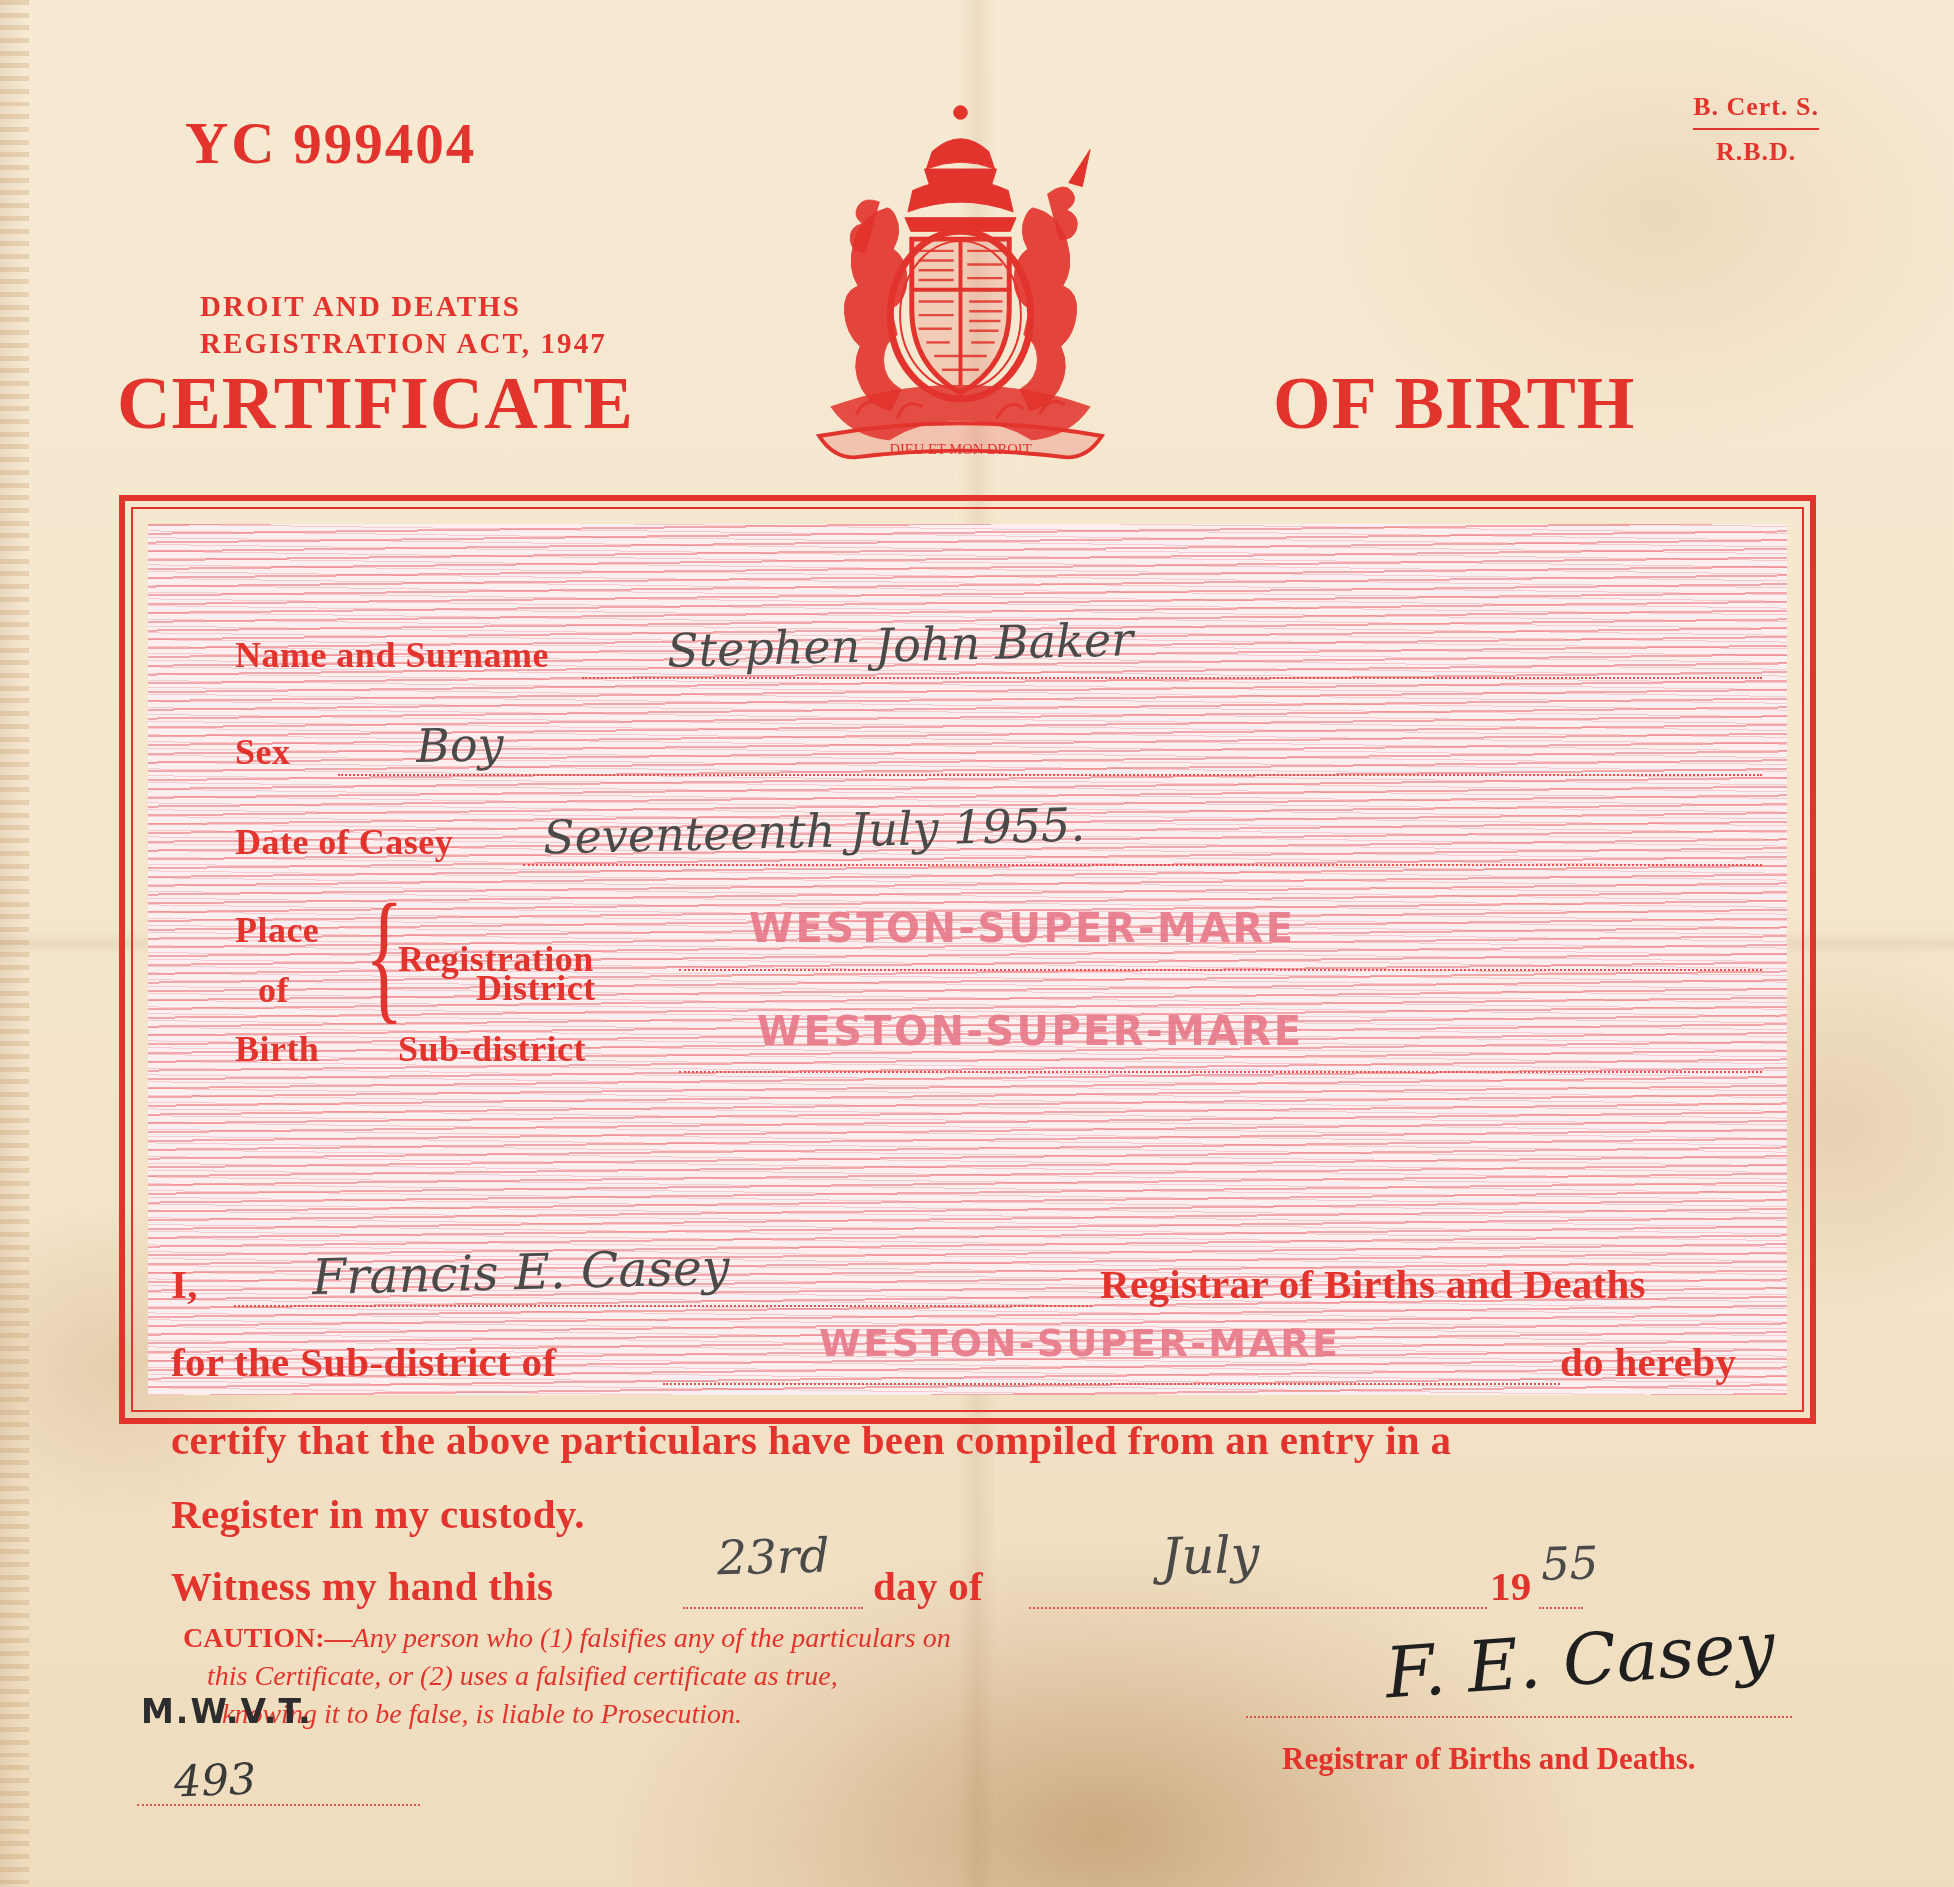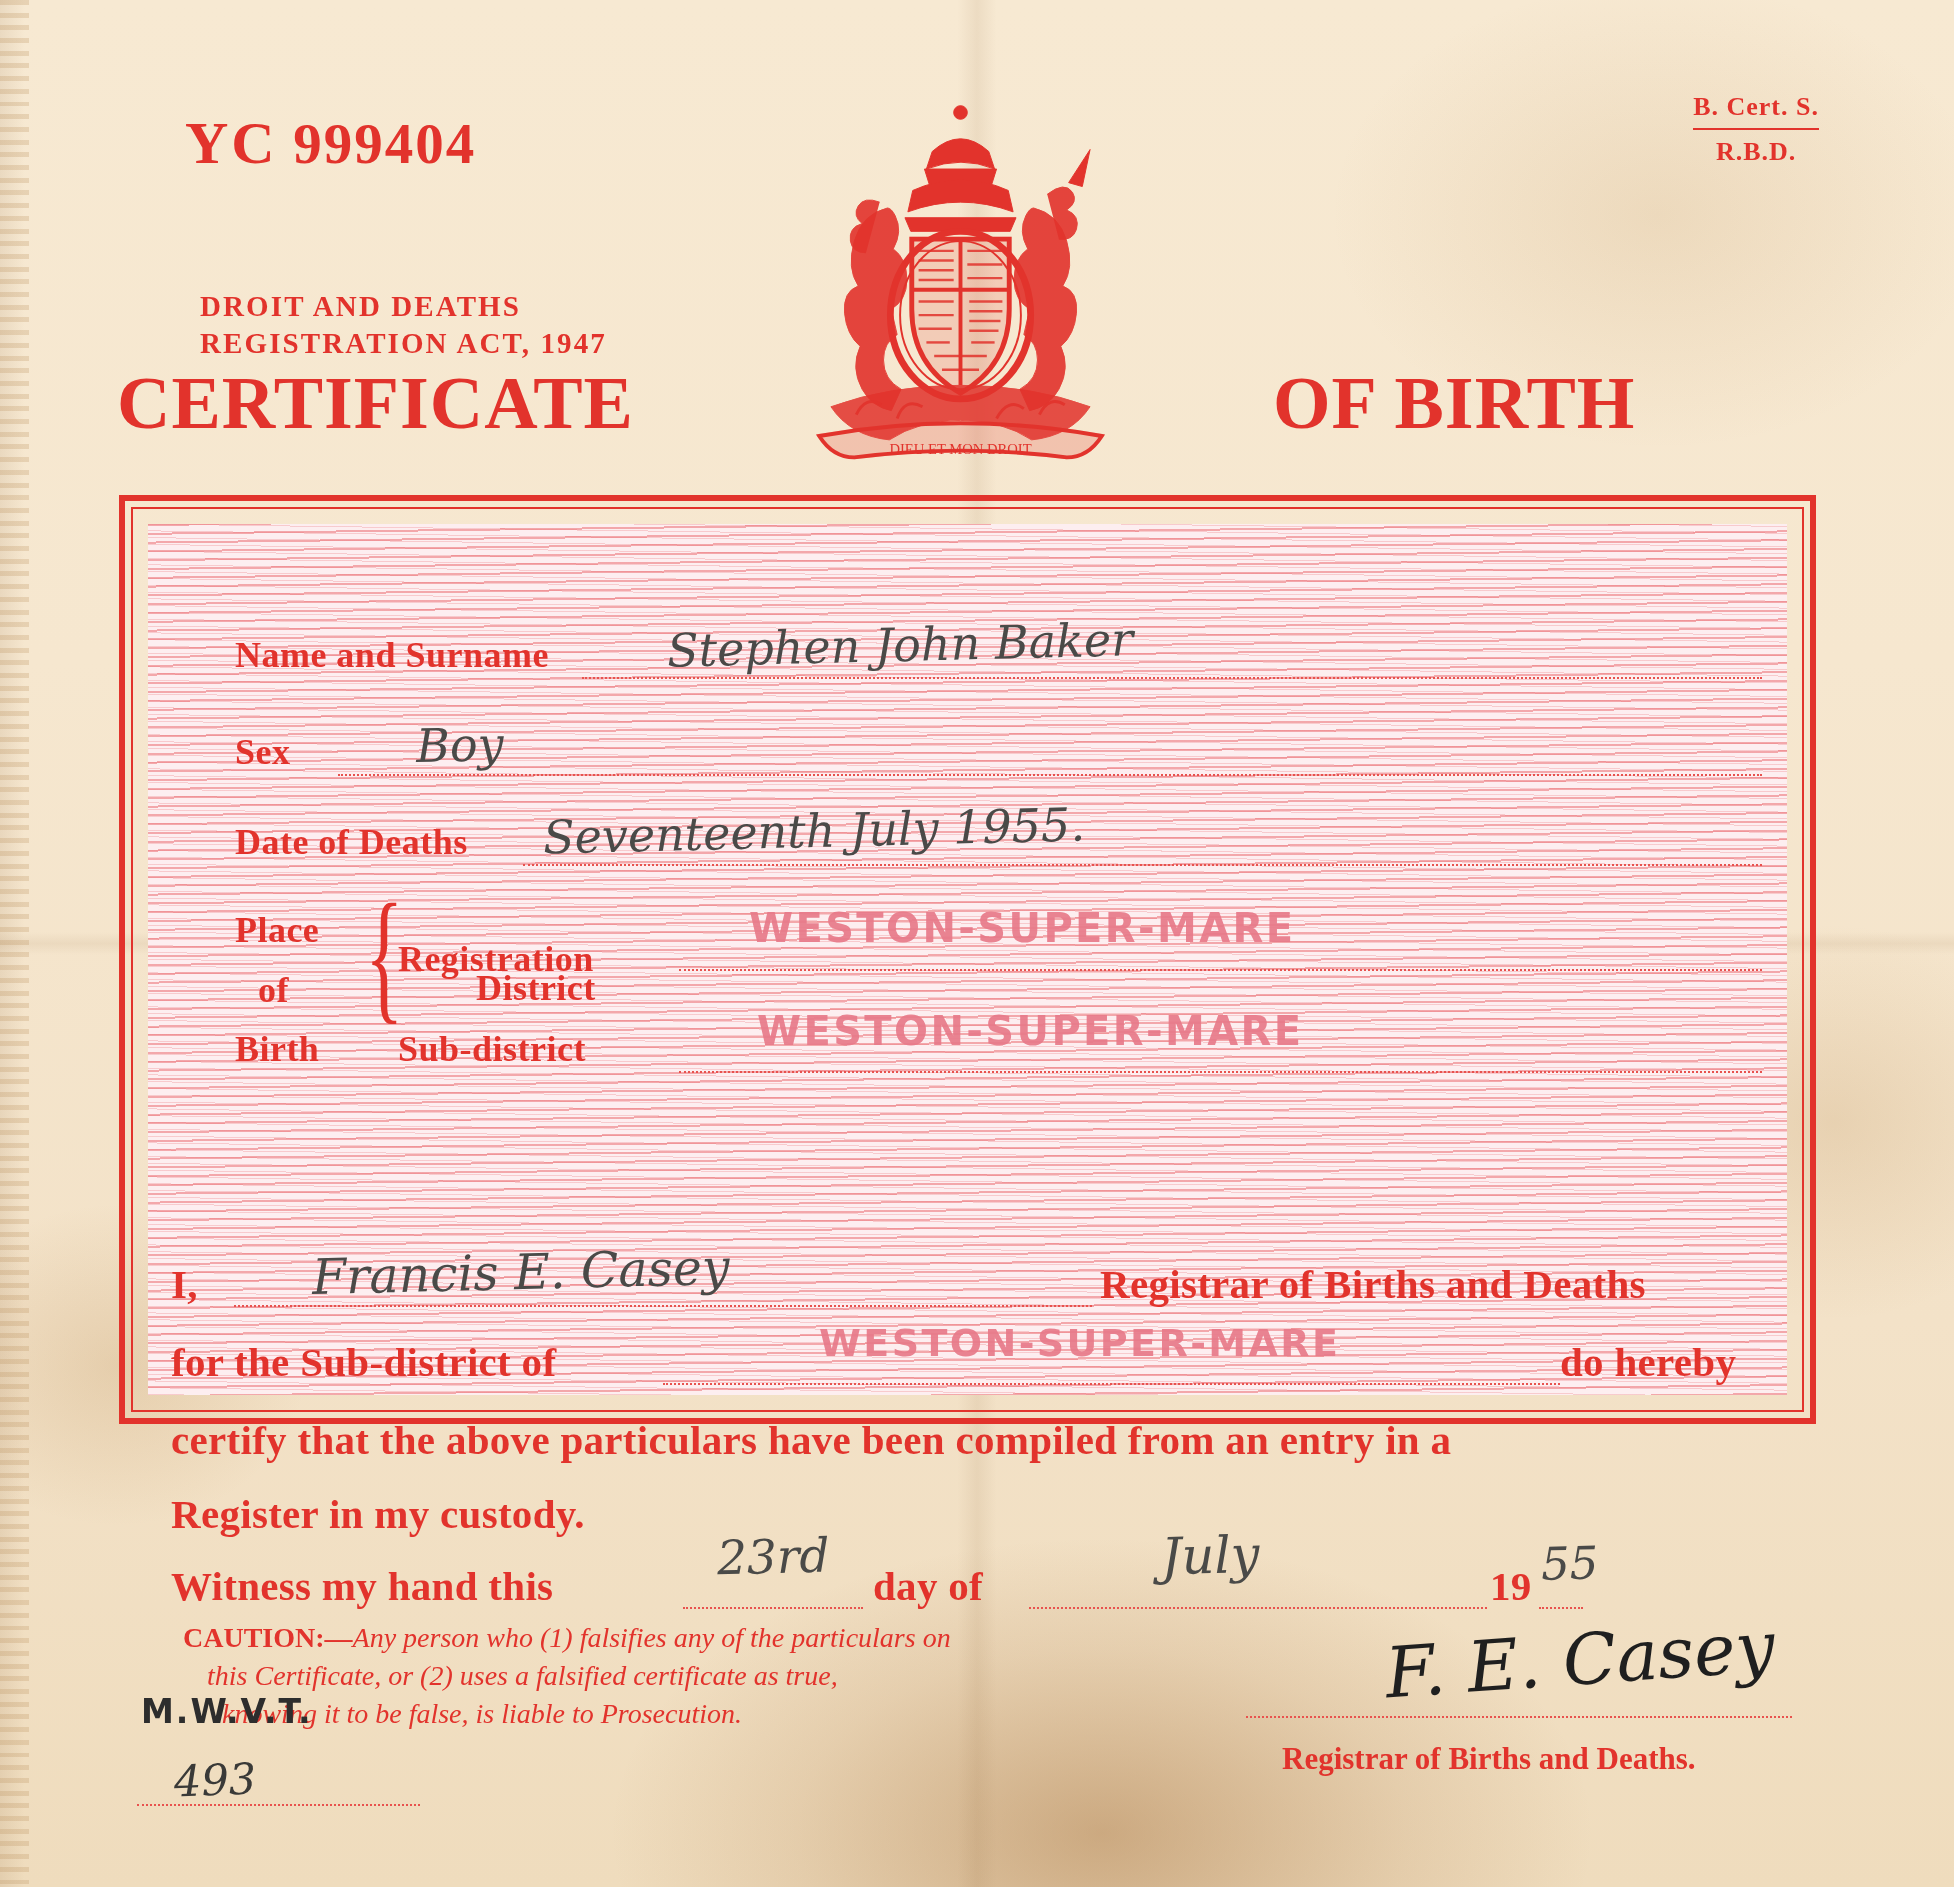--- a/index.html
+++ b/index.html
@@ -349,21 +349,21 @@
       <div class="guilloche"></div>
 
       <div class="field" style="left:102px; top:125px;">Name and Surname</div>
       <div class="dots" style="left:449px; top:168px; width:1180px;"></div>
       <div class="hand" style="left:534px; top:109px; font-size:46px;">Stephen  John  Baker</div>
 
       <div class="field" style="left:102px; top:222px;">Sex</div>
       <div class="dots" style="left:205px; top:265px; width:1424px;"></div>
       <div class="hand" style="left:283px; top:209px; font-size:46px;">Boy</div>
 
-      <div class="field" style="left:102px; top:312px;">Date of Deaths</div>
+      <div class="field" style="left:102px; top:312px;">Date of Casey</div>
       <div class="dots" style="left:390px; top:355px; width:1239px;"></div>
       <div class="hand" style="left:410px; top:295px; font-size:46px;">Seventeenth   July   1955.</div>
 
       <div class="field" style="left:102px; top:400px;">Place</div>
       <div class="field" style="left:125px; top:460px;">of</div>
       <div class="field" style="left:102px; top:519px;">Birth</div>
       <div class="brace" style="left:232px; top:373px;">{</div>
 
       <div class="field" style="left:265px; top:400px;margin-top:29px;">Registration</div>
       <div class="field" style="left:343px; top:458px;">District</div>

